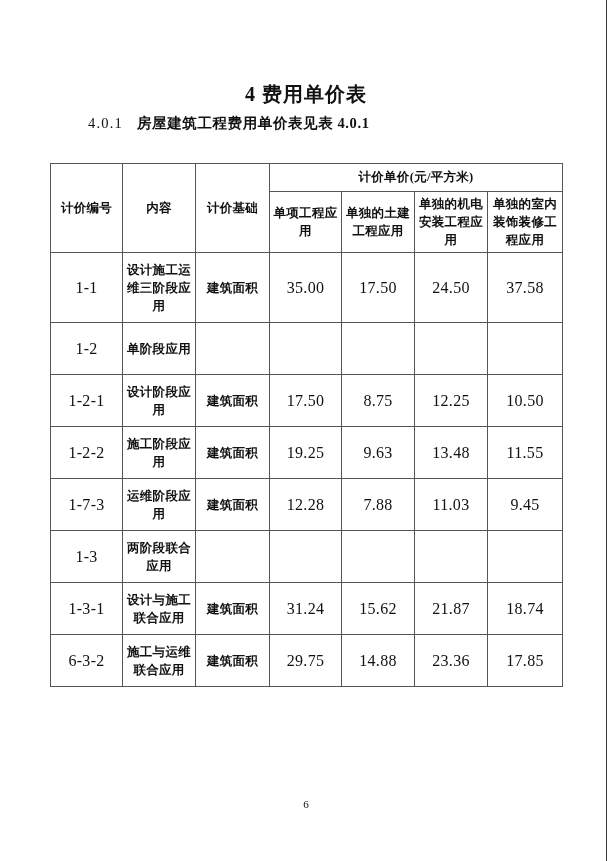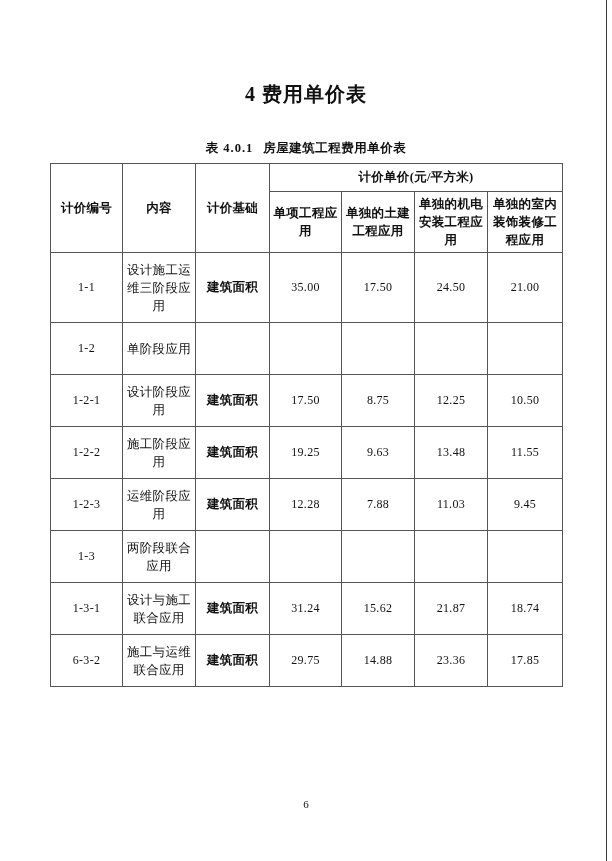--- a/index.html
+++ b/index.html
@@ -97,34 +97,33 @@
     padding: 3px 2px;
     line-height: 1.45;
     letter-spacing: 0.3px;
   }
   td.hdr {
     font-weight: bold;
     font-size: 12.5px;
   }
   td.code {
     letter-spacing: 0.6px;
-    font-size: 12px;
+    font-size: 16px;
   }
   td.name {
-    font-weight: normal;
+    font-weight: bold;
     padding-left: 4px;
     padding-right: 4px;
   }
   td.basis {
     font-weight: bold;
-    font-family: Liberation Mono, monospace;
   }
   td.num {
     letter-spacing: 0.8px;
-    font-size: 12px;
+    font-size: 16px;
   }
   .r-h1 { height: 28px; }
   .r-h2 { height: 52px; }
   .r-tall { height: 70px; }
   .r-mid { height: 52px; }
   .r-cat { height: 52px; }
 
   .page-number {
     position: absolute;
     left: 0;
@@ -137,24 +136,24 @@
 </style>
 </head>
 <body>
 
 <div class="page">
 
   <div class="page-edge"></div>
 
   <h1 class="chapter-title">4  费用单价表</h1>
 
-
-  <div class="table-caption">
-    <span class="cap-num">表 4.0.1</span><span class="cap-txt">房屋建筑工程费用单价表</span>
+  <div class="clause-line">
+    <span class="clause-num">4.0.1</span><span class="clause-text">房屋建筑工程费用单价表见表 4.0.1</span>
   </div>
+
 
   <table class="price-table">
     <colgroup>
       <col style="width:72px">
       <col style="width:73px">
       <col style="width:74px">
       <col style="width:72px">
       <col style="width:73px">
       <col style="width:73px">
       <col style="width:75px">
@@ -173,21 +172,21 @@
         <td class="hdr">单独的室内装饰装修工程应用</td>
       </tr>
 
       <tr class="r-tall">
         <td class="code">1-1</td>
         <td class="name">设计施工运维三阶段应用</td>
         <td class="basis">建筑面积</td>
         <td class="num">35.00</td>
         <td class="num">17.50</td>
         <td class="num">24.50</td>
-        <td class="num">21.00</td>
+        <td class="num">37.58</td>
       </tr>
 
       <tr class="r-cat">
         <td class="code">1-2</td>
         <td class="name">单阶段应用</td>
         <td class="basis"></td>
         <td class="num"></td>
         <td class="num"></td>
         <td class="num"></td>
         <td class="num"></td>
@@ -207,21 +206,21 @@
         <td class="code">1-2-2</td>
         <td class="name">施工阶段应用</td>
         <td class="basis">建筑面积</td>
         <td class="num">19.25</td>
         <td class="num">9.63</td>
         <td class="num">13.48</td>
         <td class="num">11.55</td>
       </tr>
 
       <tr class="r-mid">
-        <td class="code">1-2-3</td>
+        <td class="code">1-7-3</td>
         <td class="name">运维阶段应用</td>
         <td class="basis">建筑面积</td>
         <td class="num">12.28</td>
         <td class="num">7.88</td>
         <td class="num">11.03</td>
         <td class="num">9.45</td>
       </tr>
 
       <tr class="r-cat">
         <td class="code">1-3</td>

